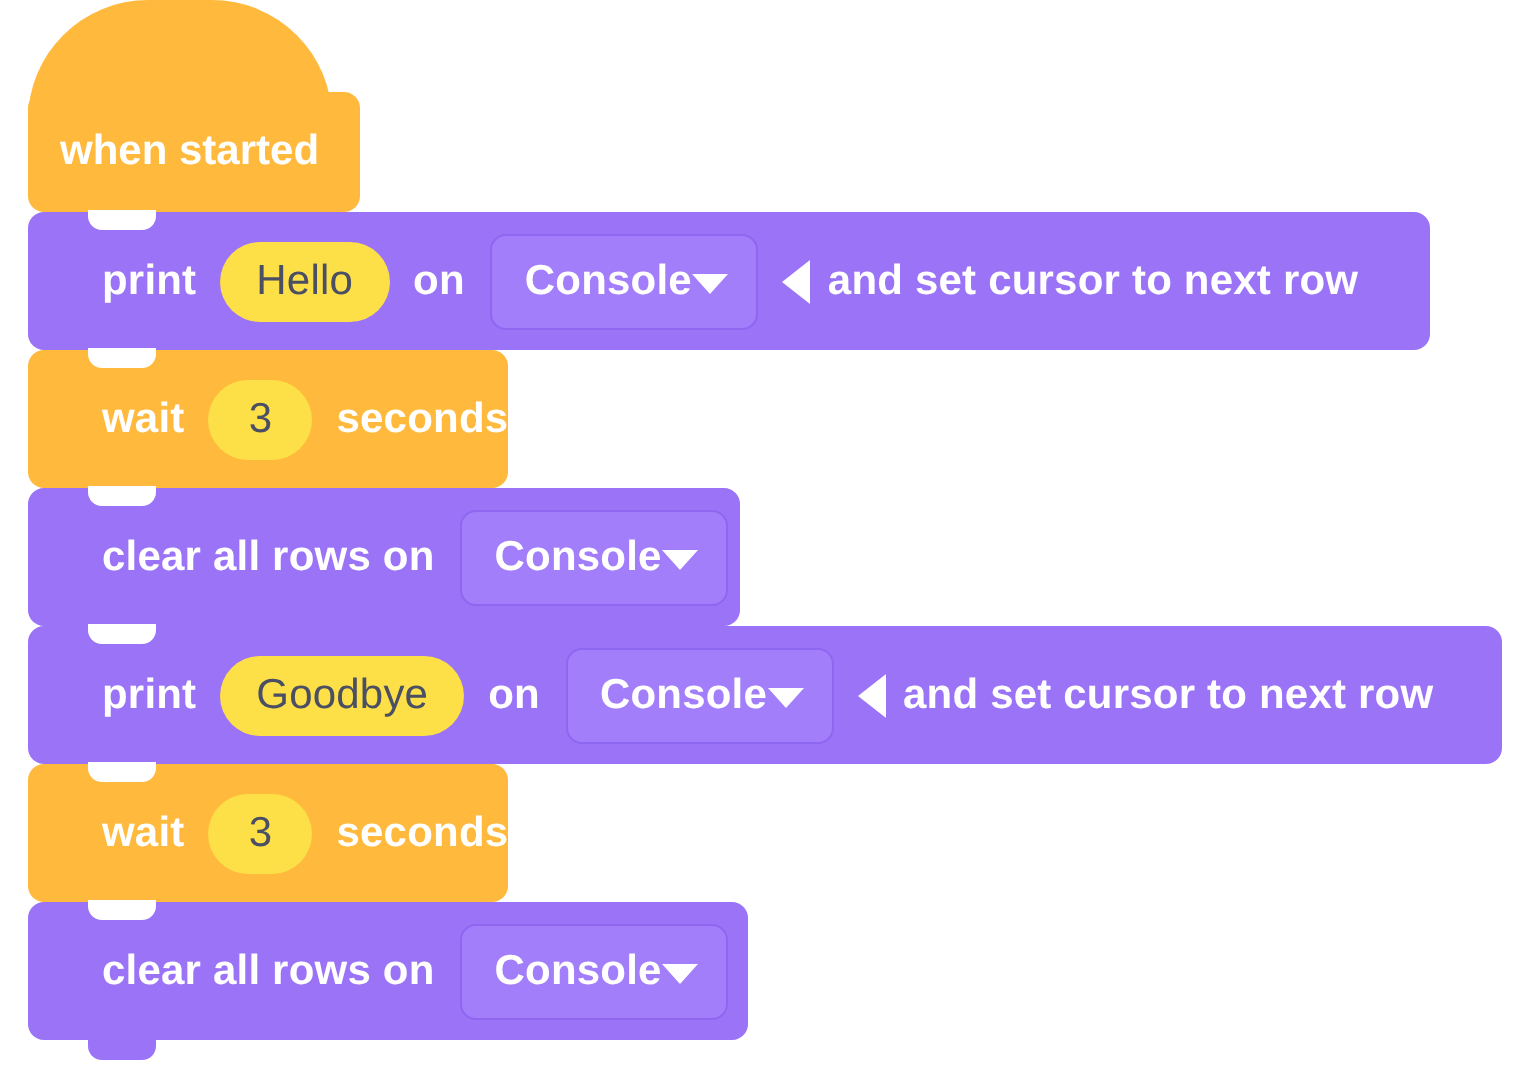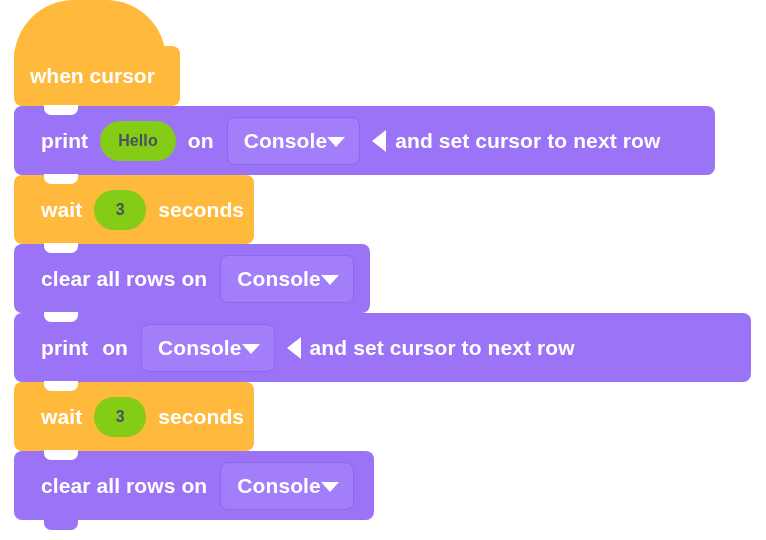--- a/index.html
+++ b/index.html
@@ -17,21 +17,21 @@
     height: 540px;
     background: #ffffff;
   }
 
   
   .block {
     position: absolute;
     height: 69px;
     display: flex;
     align-items: center;
-    padding: 0 14px 0 20px;
+    padding: 0 14px 0 30px;
     color: #ffffff;
     font-size: 21px;
     font-weight: bold;
     letter-spacing: 0.1px;
     white-space: nowrap;
     border-radius: 8px;
   }
   .block .lbl { padding: 0 7px; }
 
   .block.orange { background: #ffb93d; }
@@ -82,32 +82,32 @@
     display: flex;
     align-items: center;
     color: #ffffff;
     font-size: 21px;
     font-weight: bold;
     white-space: nowrap;
   }
 
   
   .oval {
-    background: #84cc16;
+    background: #fde047;
     color: #4b4f63;
     border-radius: 999px;
     height: 40px;
     min-width: 46px;
     padding: 0 18px;
     margin: 0 5px;
     display: flex;
     align-items: center;
     justify-content: center;
-    font-size: 16px;
-    font-weight: bold;
+    font-size: 21px;
+    font-weight: normal;
   }
   .oval.num { padding: 0 14px; min-width: 52px; }
 
   .dropdown {
     background: #a27efa;
     border: 1px solid #8e66ef;
     border-radius: 8px;
     height: 48px;
     padding: 0 14px 0 16px;
     margin: 0 6px;
@@ -132,21 +132,21 @@
     margin: 0 9px 0 6px;
   }
 </style>
 </head>
 <body>
 
 <div id="workspace">
 
   <div class="hat" style="left:14px; top:46px; width:166px; height:60px;">
     <div class="dome"></div>
-    <div class="hat-label">when cursor</div>
+    <div class="hat-label">when started</div>
     <div class="notch-bottom" style="position:absolute; left:30px; bottom:-10px; width:34px; height:10px; background:#ffb93d; border-radius:0 0 7px 7px;"></div>
   </div>
 
   <div class="block purple" style="left:14px; top:106px; width:701px;">
     <div class="notch-top"></div>
     <div class="notch-bottom"></div>
     <span class="lbl">print</span>
     <span class="oval">Hello</span>
     <span class="lbl">on</span>
     <span class="dropdown">
@@ -172,20 +172,21 @@
     <span class="dropdown">
       <span>Console</span>
       <span class="caret"></span>
     </span>
   </div>
 
   <div class="block purple" style="left:14px; top:313px; width:737px;">
     <div class="notch-top"></div>
     <div class="notch-bottom"></div>
     <span class="lbl">print</span>
+    <span class="oval">Goodbye</span>
     <span class="lbl">on</span>
     <span class="dropdown">
       <span>Console</span>
       <span class="caret"></span>
     </span>
     <span class="tri-left"></span>
     <span class="lbl" style="padding-left:0">and set cursor to next row</span>
   </div>
 
   <div class="block orange" style="left:14px; top:382px; width:240px;">

